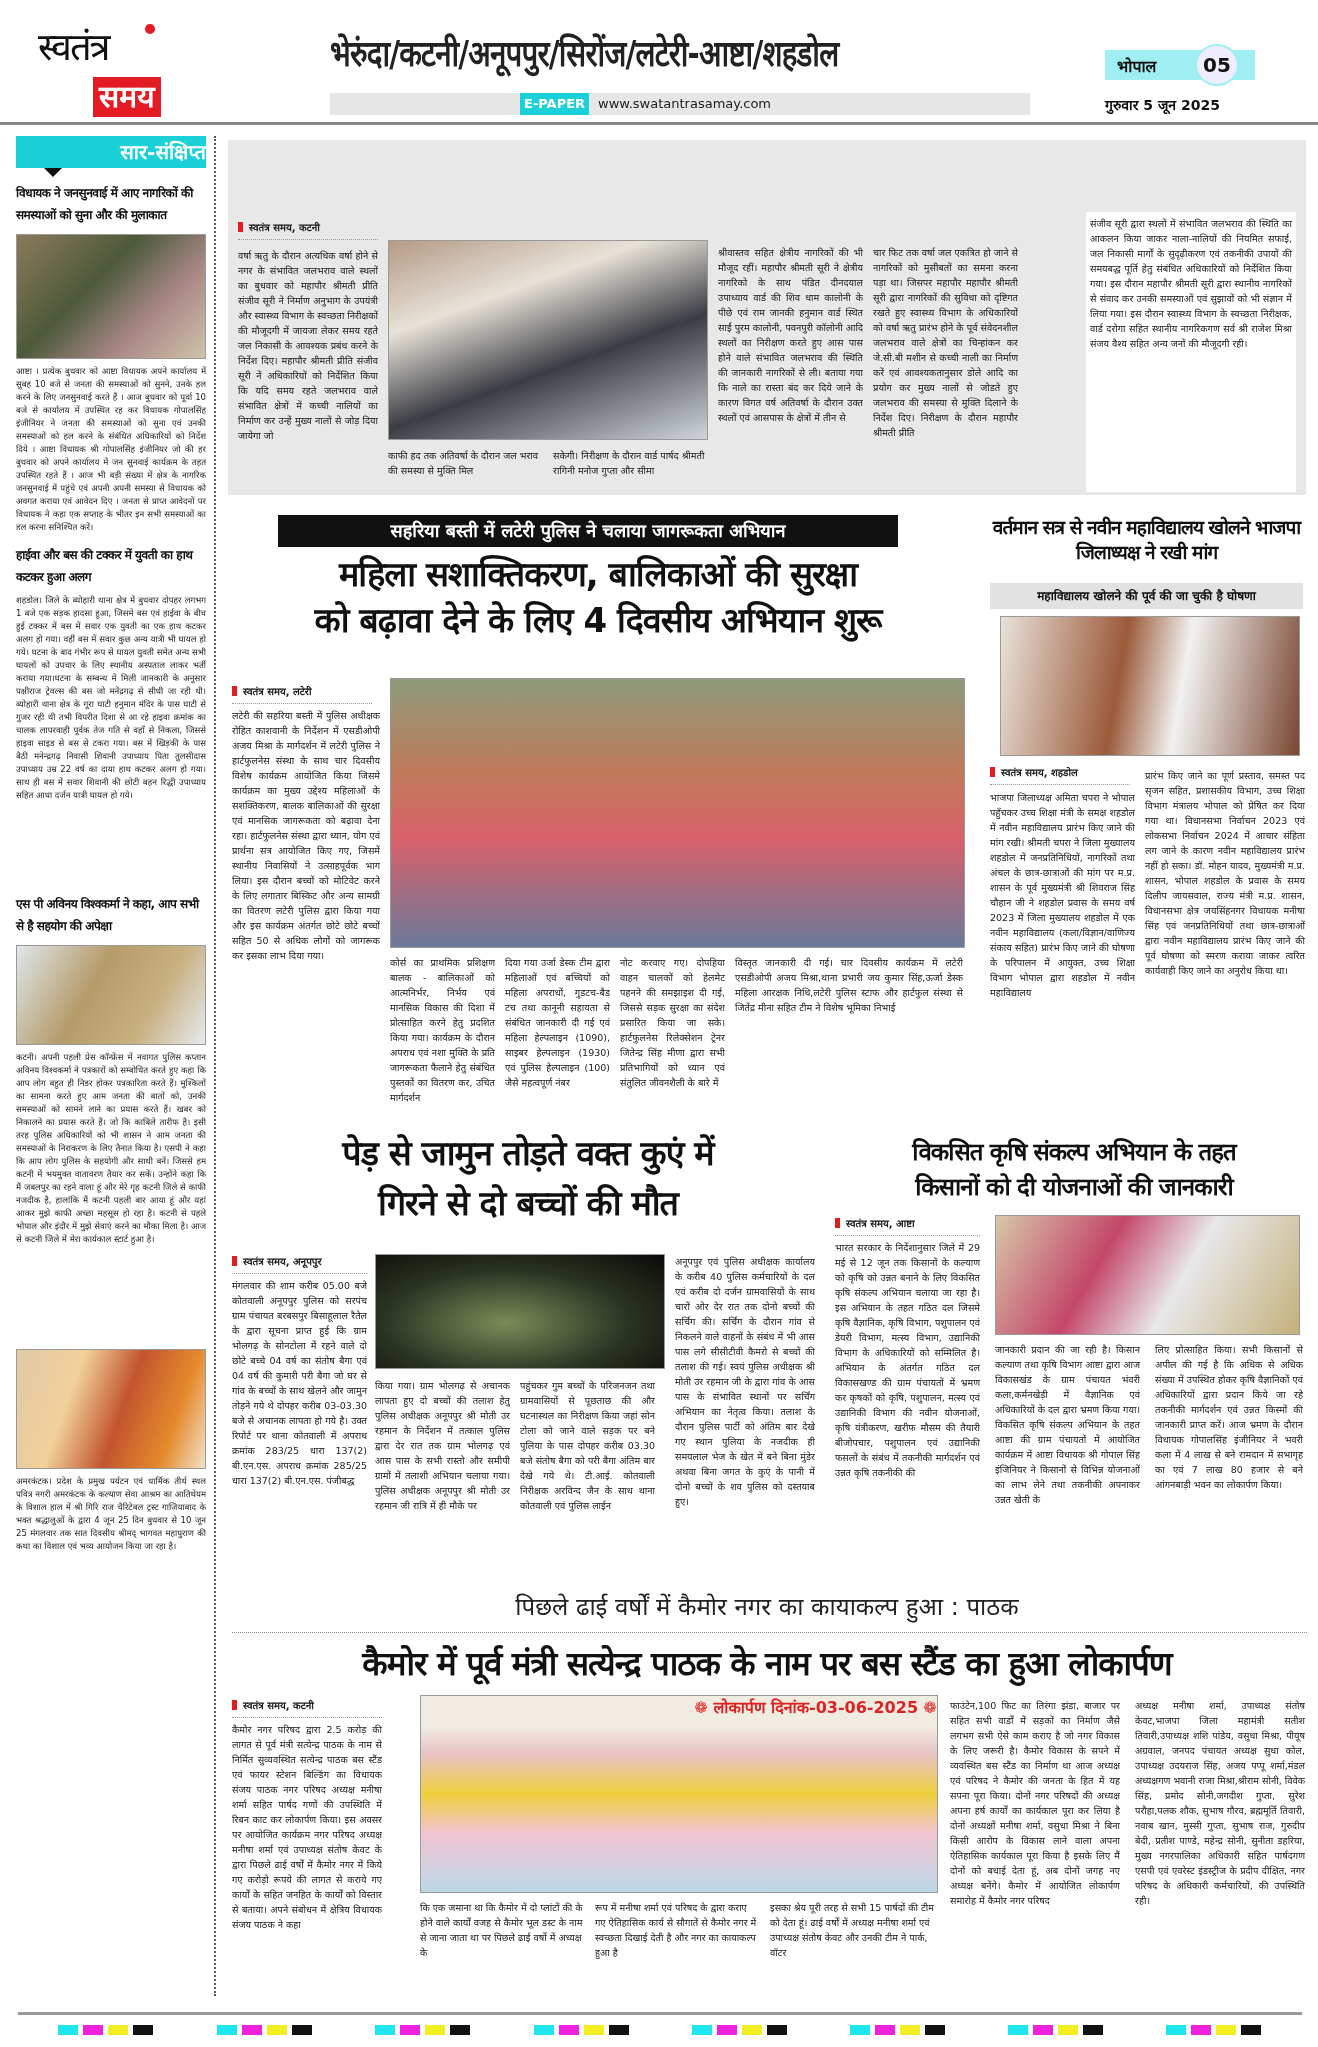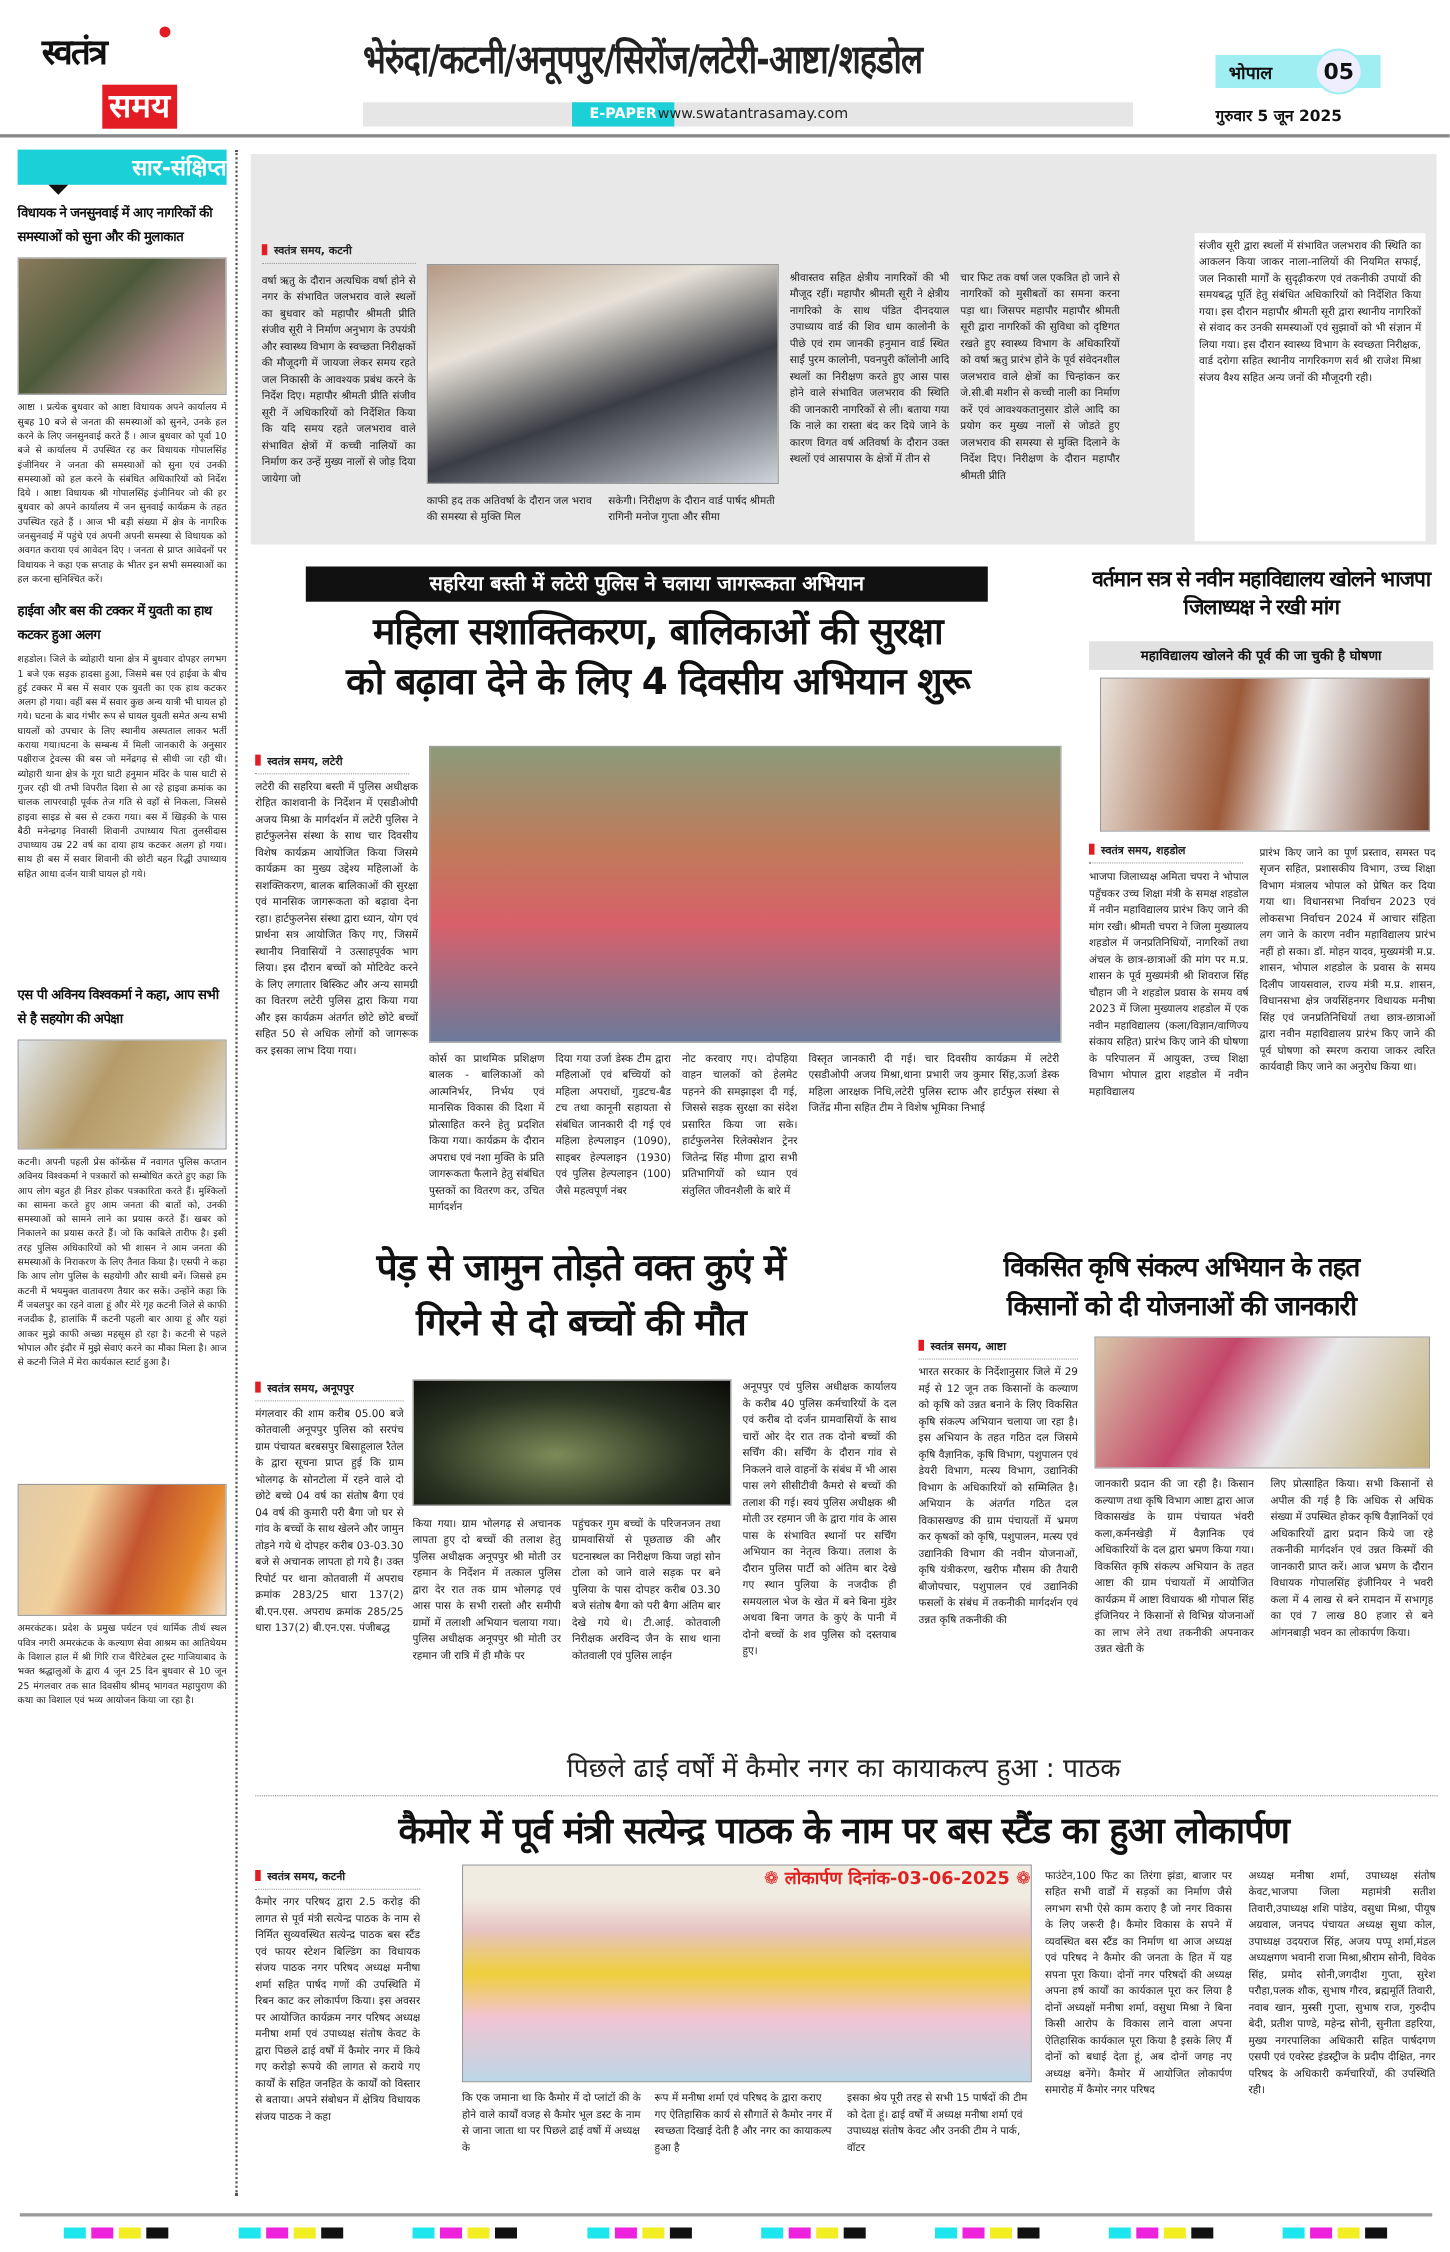--- a/index.html
+++ b/index.html
@@ -1,24 +1,24 @@
 <!DOCTYPE html>
 <html><head>
 <meta charset="utf-8">
 <style>
 *{box-sizing:border-box;margin:0;padding:0}
 body{width:1318px;height:2047px;background:#fff;font-family:"DejaVu Sans",sans-serif;color:#111;position:relative;overflow:hidden}
 .abs{position:absolute}
 .masthead-logo{left:38px;top:22px;width:140px;height:100px}
-.logo-top{font-family:"DejaVu Serif",serif;font-weight:bold;font-size:32px;line-height:50px;color:#111;letter-spacing:-2px}
+.logo-top{font-family:"DejaVu Serif",serif;font-weight:normal;font-size:38px;line-height:50px;color:#111;letter-spacing:-2px}
 .logo-dot{position:absolute;left:107px;top:2px;width:10px;height:10px;border-radius:50%;background:#e31b23}
 .logo-bottom{position:absolute;left:55px;top:55px;background:#e31b23;color:#fff;font-weight:bold;font-size:30px;line-height:40px;padding:0 6px}
 .edition-title{left:330px;top:28px;font-size:36px;font-weight:bold;letter-spacing:-1px;color:#222;font-family:"DejaVu Sans",sans-serif;transform:scaleX(0.82);transform-origin:left}
 .epaper-bar{left:330px;top:93px;width:700px;height:22px;background:#e6e6e6}
-.epaper-tag{position:absolute;left:190px;top:0;height:22px;background:#1cd0d8;color:#fff;font-size:13px;font-weight:bold;padding:3px 16px}
+.epaper-tag{position:absolute;left:190px;top:0;height:22px;background:#1cd0d8;color:#fff;font-size:13px;font-weight:bold;padding:3px 4px}
 .epaper-url{position:absolute;left:268px;top:3px;font-size:13px;color:#222}
 .city-box{left:1105px;top:50px;width:150px;height:30px;background:#9eeef2}
 .city-name{position:absolute;left:12px;top:5px;font-size:16px;font-weight:bold}
 .page-no{position:absolute;left:90px;top:-6px;width:44px;height:42px;border-radius:50%;background:#eef;border:2px solid #9eeef2;font-size:20px;font-weight:bold;text-align:center;line-height:38px}
 .date{left:1105px;top:95px;font-size:14px;font-weight:bold}
 .head-rule{left:0;top:122px;width:1318px;height:3px;background:#888}
 .sidebar{left:16px;top:136px;width:190px}
 .sidebar-divider{left:214px;top:136px;width:0;height:1860px;border-left:2px dotted #555}
 .sar{background:#1cd0d8;color:#fff;font-weight:bold;font-size:20px;text-align:right;height:32px;line-height:32px;position:relative}
 .sar:after{content:"";position:absolute;left:28px;bottom:-9px;border:9px solid transparent;border-top-color:#111;border-bottom:0}

